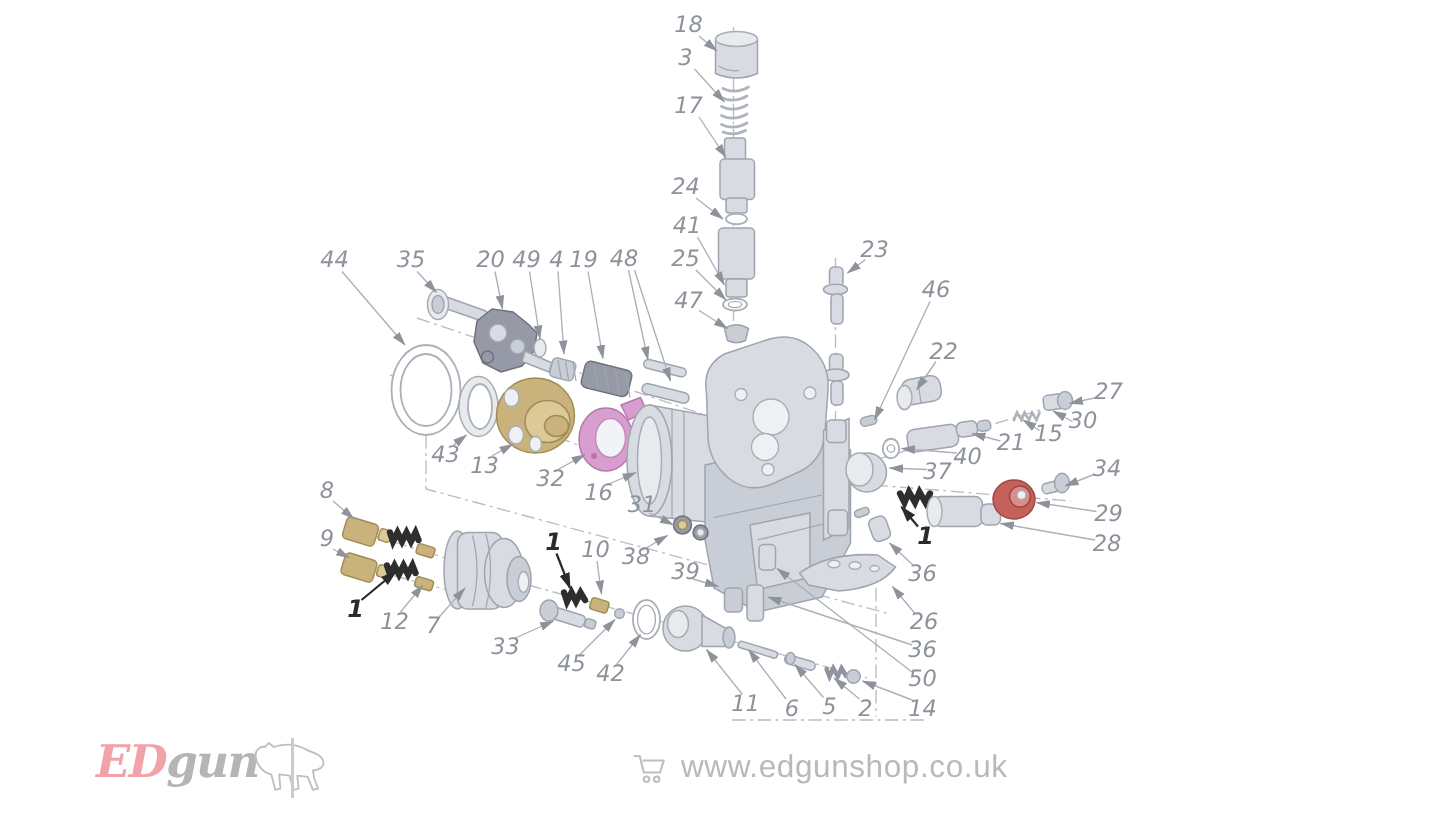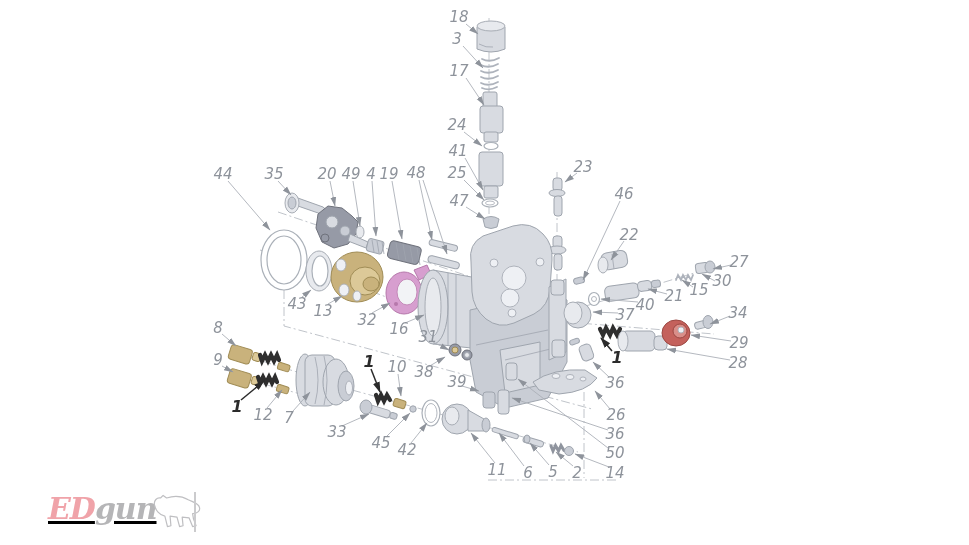--- a/index.html
+++ b/index.html
@@ -30,21 +30,21 @@
   .rd {fill:var(--c-red,#c4615c);stroke:#9c4843;stroke-width:1;}
   .rdi{fill:#d98e89;stroke:#9c4843;stroke-width:1;}
   .wh {fill:#fff;stroke:#aab0b8;stroke-width:1.2;}
   .hole{fill:#eef0f4;stroke:#a8adb5;stroke-width:0.9;}
   .sprB{stroke:var(--c-spring-black,#2e2e2e);stroke-width:4.2;fill:none;stroke-linecap:round;}
   .sprG{stroke:#aeb3bc;stroke-width:1.8;fill:none;stroke-linecap:round;}
   .sprM{stroke:#8f949e;stroke-width:3;fill:none;stroke-linecap:round;}
   .thin{stroke:#9fa5ae;stroke-width:0.8;fill:none;}
 
   
-  .footer-brand{position:absolute;left:48px;top:492px;display:flex;align-items:flex-start;text-decoration:underline;}
+  .footer-brand{position:absolute;left:64px;top:492px;display:flex;align-items:flex-start;}
   .brand-text{font:bold italic 30px "DejaVu Serif",serif;letter-spacing:-1px;line-height:34px;}
   .brand-ed{color:var(--c-brand-pink,#f0a3a9);}
   .brand-gun{color:var(--c-brand-gray,#b5b5b7);}
   .dog{margin-left:-6px;margin-top:-2px;}
   .footer-divider{position:absolute;left:194px;top:492px;width:1.5px;height:40px;background:#cbcbcd;}
   .footer-site{position:absolute;left:422px;top:500px;display:flex;align-items:center;gap:8px;
                color:var(--c-footer-gray,#b9b9b9);font-size:21px;letter-spacing:0.4px;}
   .fox{position:absolute;left:874px;top:483px;}
   .iconline{stroke:#bfbfc2;stroke-width:1.4;fill:none;stroke-linejoin:round;stroke-linecap:round;}
 </style>
@@ -415,20 +415,28 @@
     <span class="brand-text"><span class="brand-ed">ED</span><span class="brand-gun">gun</span></span>
     <svg class="dog" width="52" height="42" viewBox="0 0 60 46">
       <path class="iconline" d="M4,16 C3,11 7,7 11,8 L14,5 L18,8 C27,5 36,6 43,10 C49,13 55,14 56,19
                C57,23 53,26 48,26 L49,32 L52,40 L48,41 L44,31 L36,30 L37,40 L33,41 L30,30
                L22,29 L23,40 L19,41 L16,29 C10,28 5,22 4,16 Z"></path>
     </svg>
   </div>
 
   <div class="footer-divider"></div>
 
+  <div class="footer-site">
+    <svg width="24" height="22" viewBox="0 0 24 22">
+      <path class="iconline" d="M1,3 h3.5 l2.7,11 h10.8 l2.5,-8 H7"></path>
+      <circle class="iconline" cx="9" cy="18.5" r="1.8"></circle>
+      <circle class="iconline" cx="15.8" cy="18.5" r="1.8"></circle>
+    </svg>
+    <span>www.edgunshop.co.uk</span>
+  </div>
 
   <svg class="fox" width="66" height="60" viewBox="0 0 66 60">
     <path class="iconline" d="M33,8 L14,2 L4,22 L8,38 L33,56 L58,38 L62,22 L52,2 Z"></path>
     <path class="iconline" d="M14,2 L22,16 L33,8 L44,16 L52,2 M4,22 L22,16 M62,22 L44,16
              M22,16 L20,34 L33,44 L46,34 L44,16 M8,38 L20,34 M58,38 L46,34
              M33,8 L33,44 M26,44 L33,50 L40,44"></path>
   </svg>
 
 </div>
 

